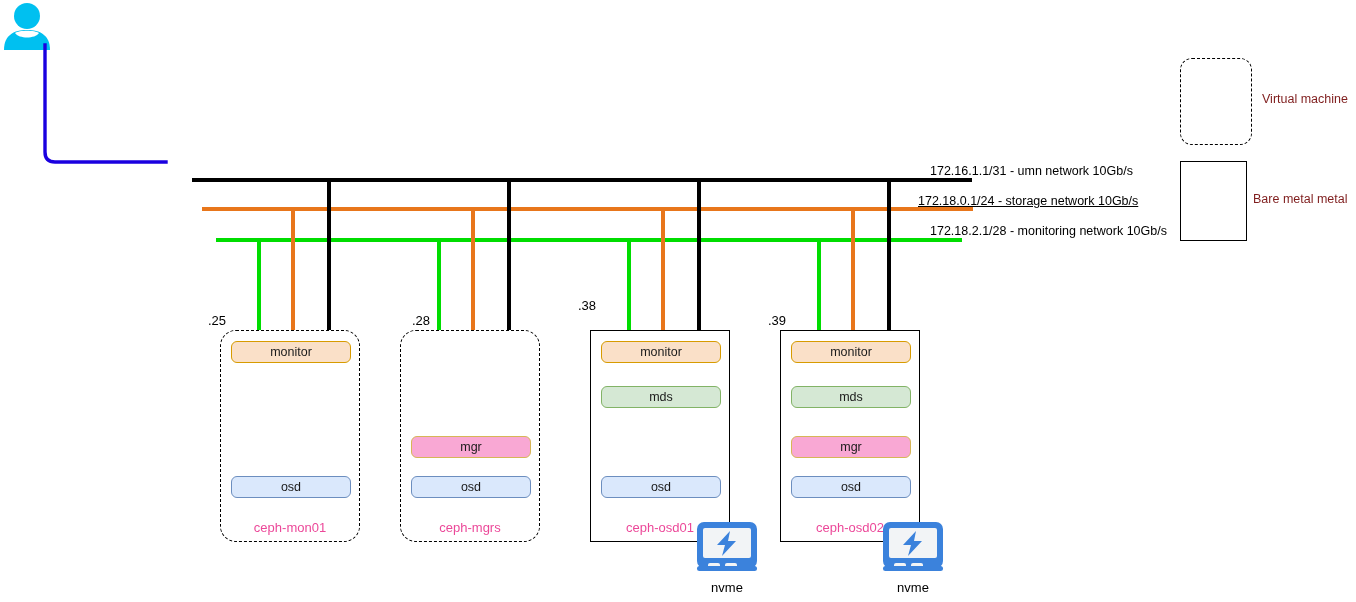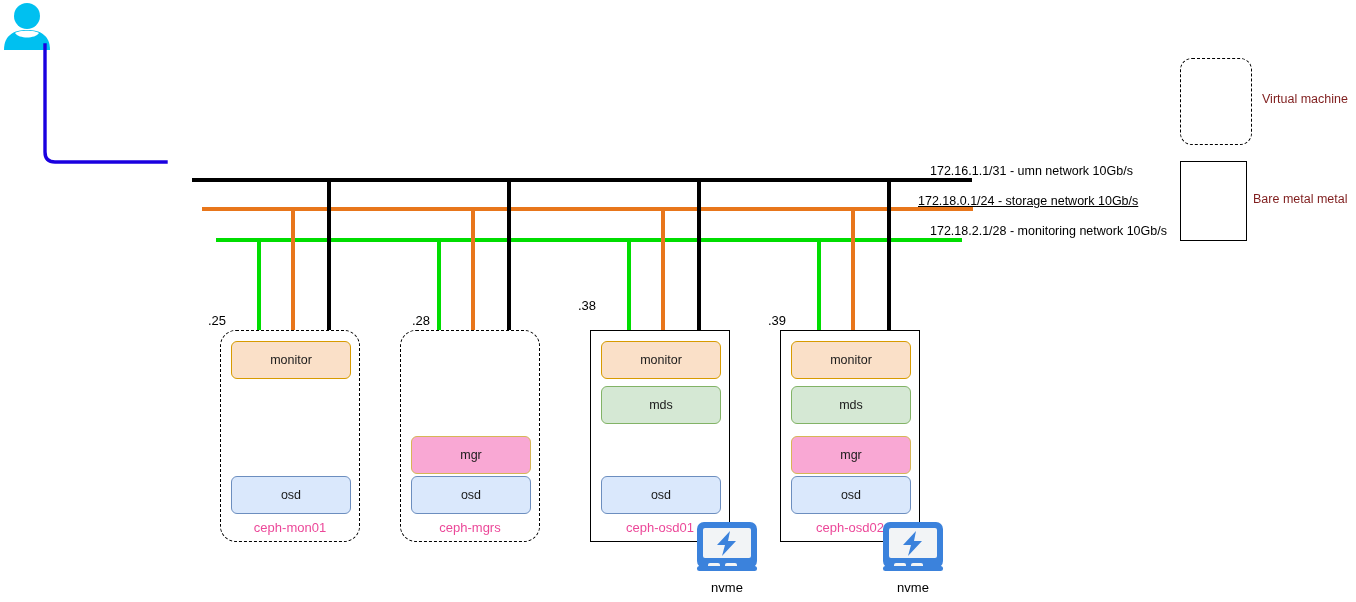--- a/index.html
+++ b/index.html
@@ -62,21 +62,21 @@
     border:1.6px solid #000000;
     border-radius:0;
   }
   .node-label{
     position:absolute;left:0;right:0;bottom:6px;
     text-align:center;font-size:13px;color:#ec4899;
   }
 
   
   .svc{
-    position:absolute;left:10px;width:120px;height:38px;
+    position:absolute;left:10px;width:120px;height:22px;
     border-radius:6px;box-sizing:border-box;
     display:flex;align-items:center;justify-content:center;
     font-size:12.5px;color:#1a1a1a;
   }
   .svc.monitor{background:#FAE0C8;border:1.3px solid #D79B00;}
   .svc.mds{background:#D5E8D4;border:1.3px solid #82B366;}
   .svc.mgr{background:#f9a8d4;border:1.3px solid #D6B656;}
   .svc.osd{background:#DAE8FC;border:1.3px solid #6C8EBF;}
 
   

